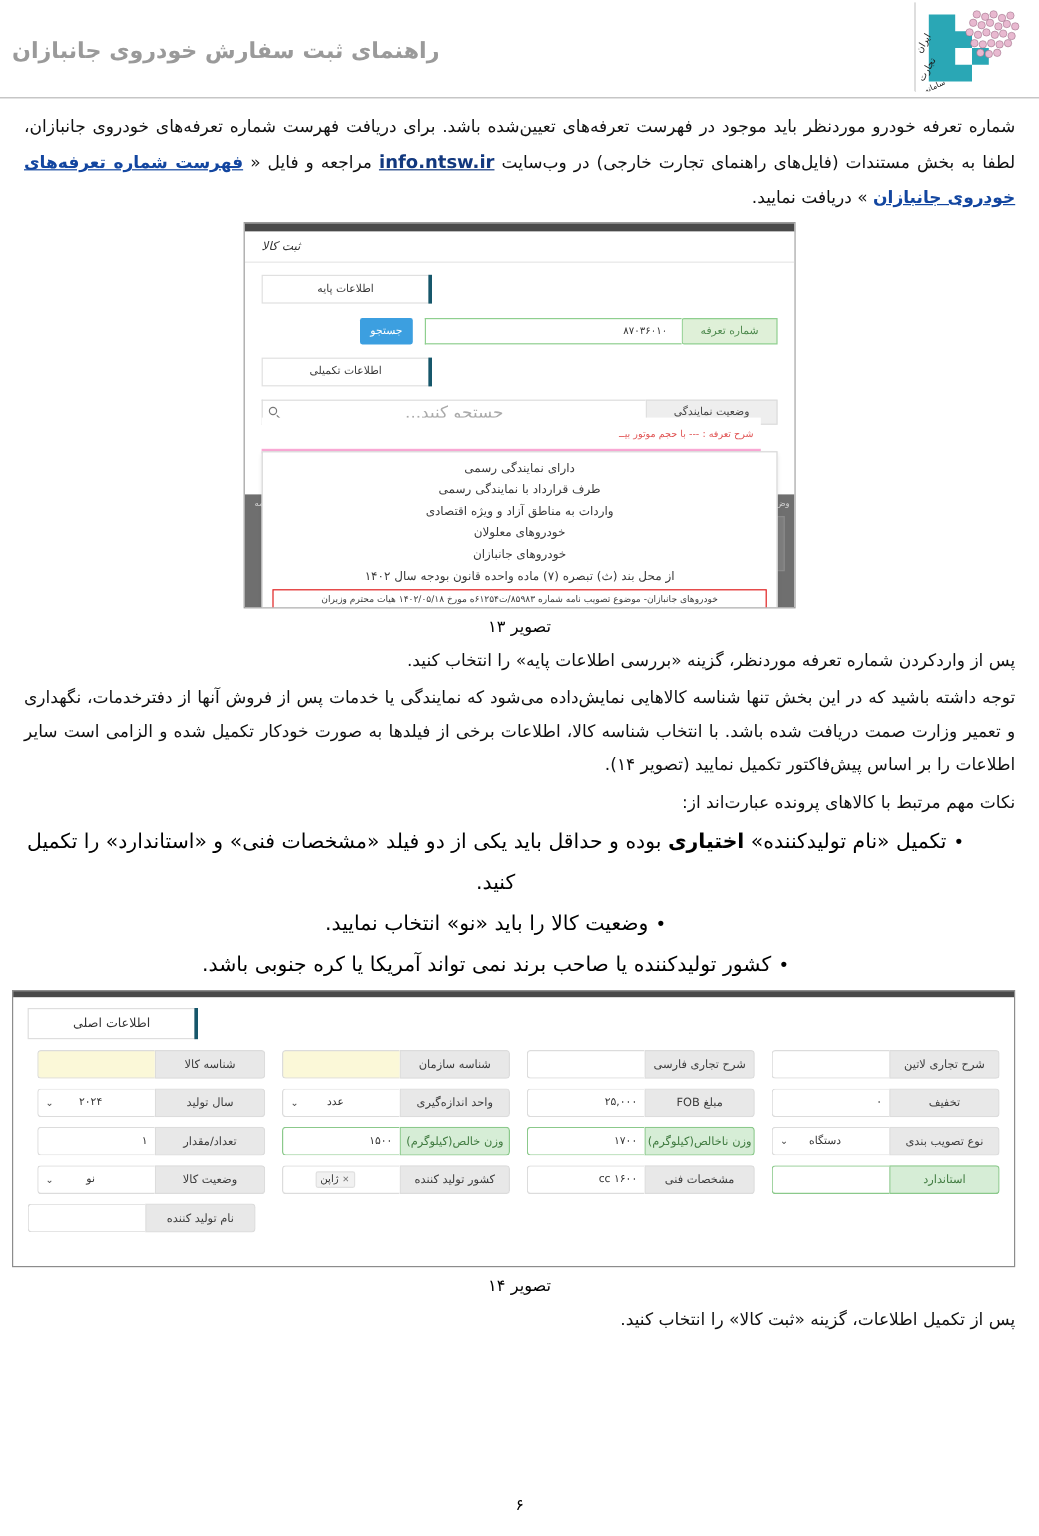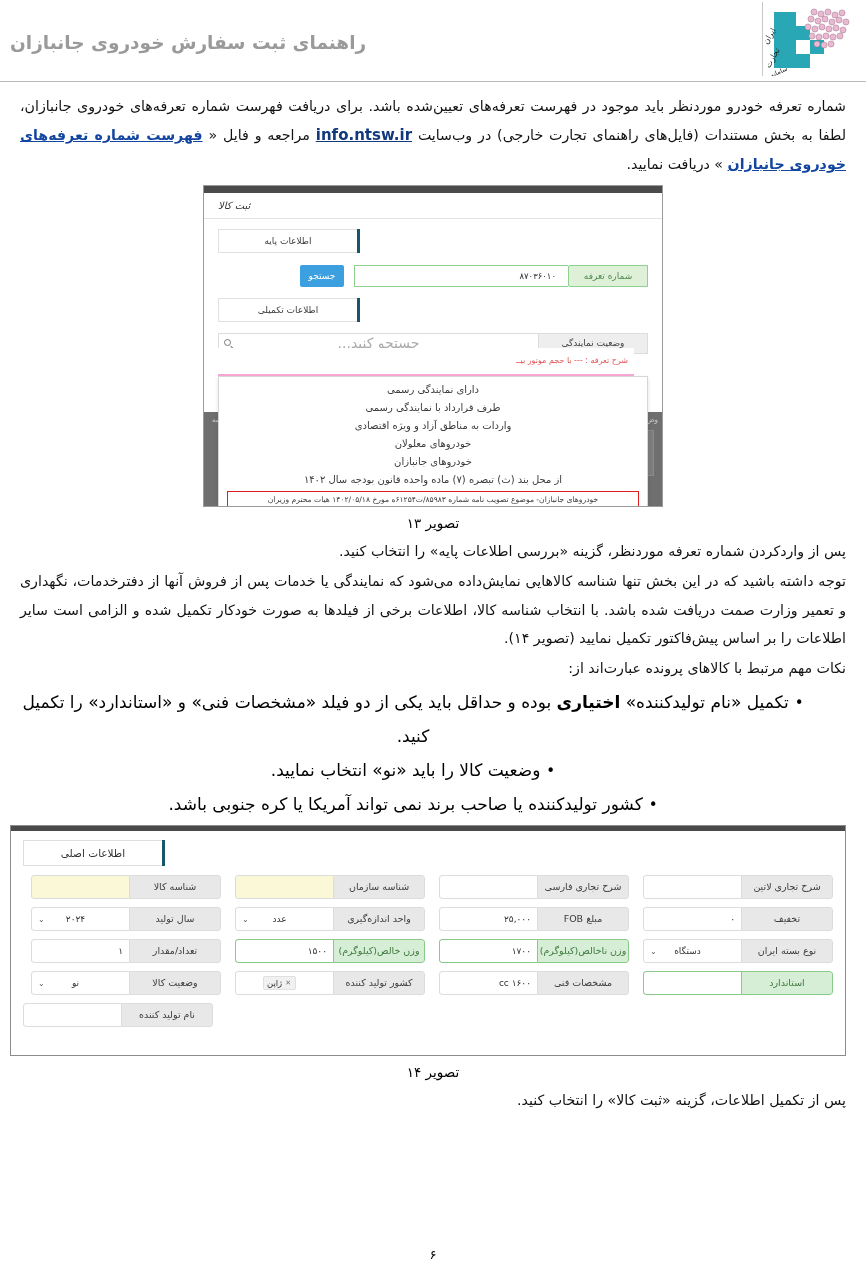--- a/index.html
+++ b/index.html
@@ -512,21 +512,21 @@
           <div class="val centered">عدد<span class="chev">⌄</span></div>
         </div>
         <div class="field">
           <div class="lab">سال تولید</div>
           <div class="val centered">۲۰۲۴<span class="chev">⌄</span></div>
         </div>
       </div>
 
       <div class="frm-row">
         <div class="field">
-          <div class="lab">نوع بسته ایران</div>
+          <div class="lab">نوع تصویب بندی</div>
           <div class="val centered">دستگاه<span class="chev">⌄</span></div>
         </div>
         <div class="field green">
           <div class="lab">وزن ناخالص(کیلوگرم)</div>
           <div class="val">۱۷۰۰</div>
         </div>
         <div class="field green">
           <div class="lab">وزن خالص(کیلوگرم)</div>
           <div class="val">۱۵۰۰</div>
         </div>

